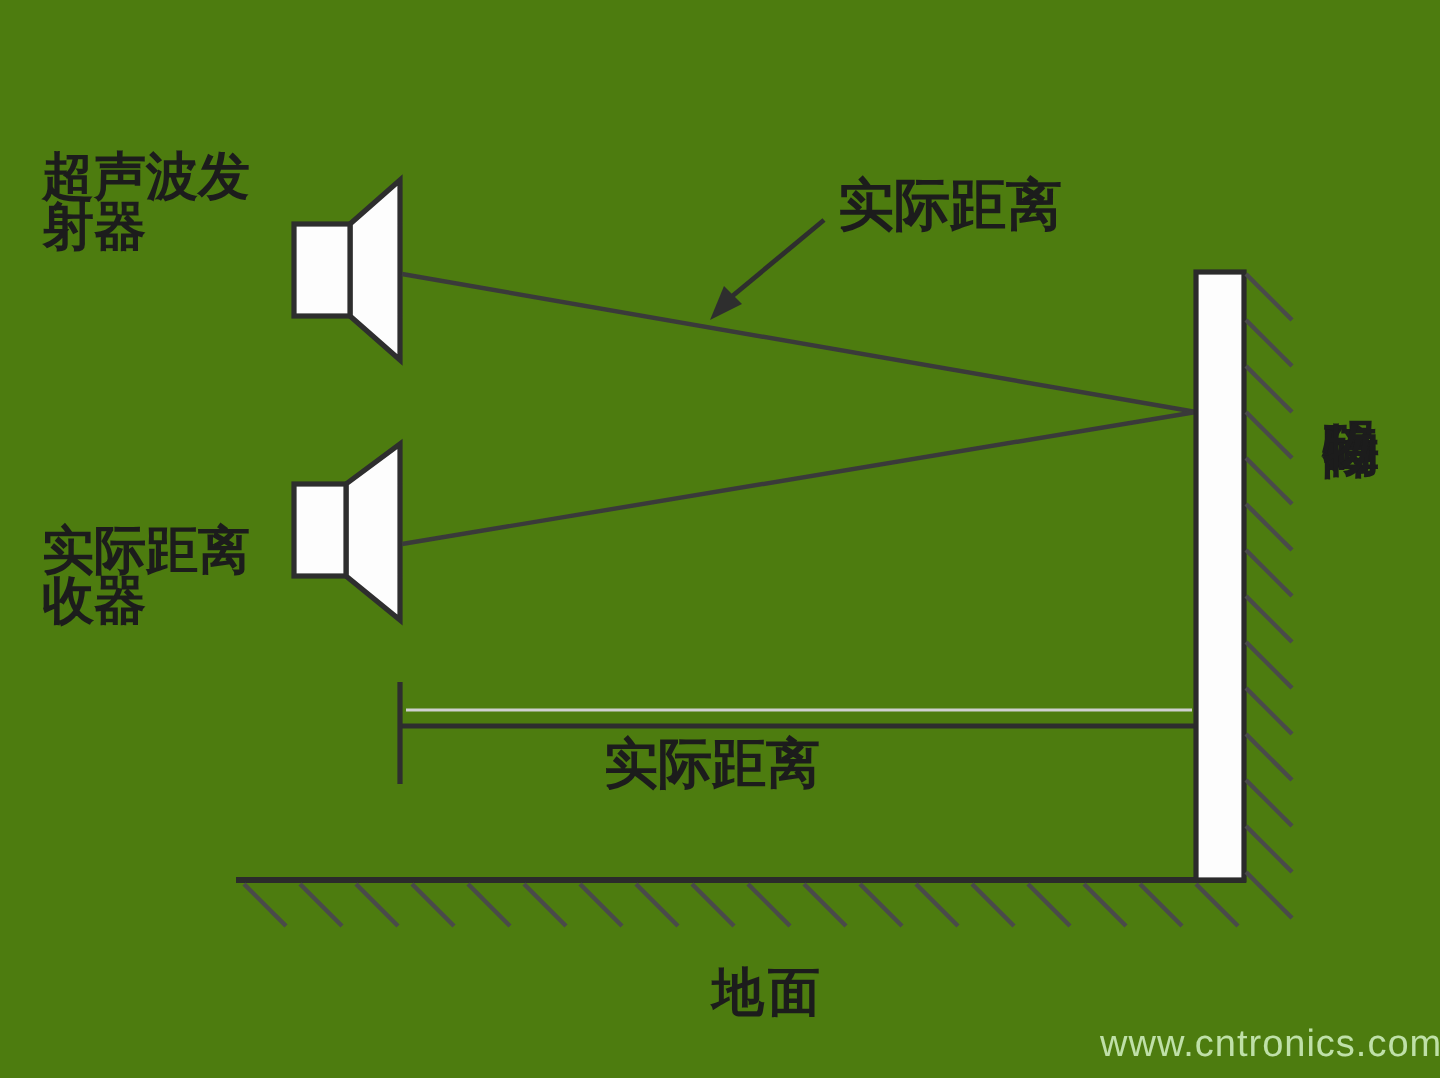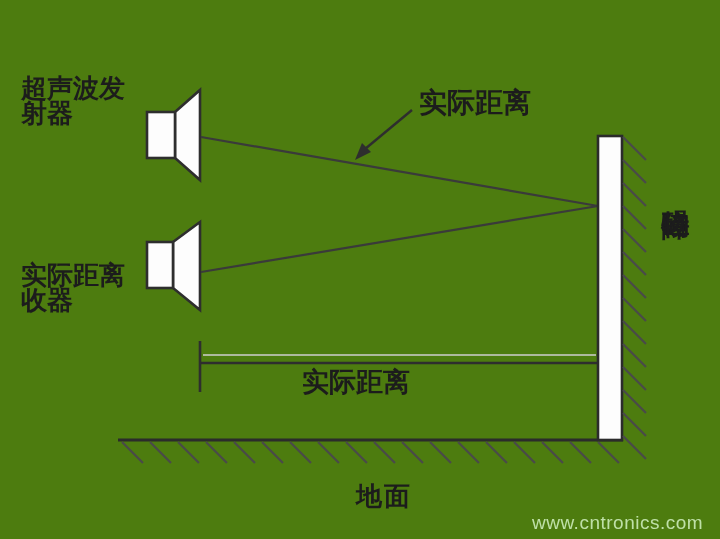--- a/index.html
+++ b/index.html
@@ -51,21 +51,21 @@
     letter-spacing: 2px;
   }
   .lbl-obstacle {
     left: 661px; top: 187px;
     font-size: 28px;
     writing-mode: vertical-rl;
     text-orientation: upright;
     letter-spacing: 1px;
   }
   .lbl-watermark {
-    left: 532px; top: 513px;
+    left: 550px; top: 513px;
     font-size: 19px;
     font-weight: 400;
     color: #bfe0a8;
     letter-spacing: 0.5px;
     white-space: nowrap;
   }
 </style>
 </head>
 <body>
 

